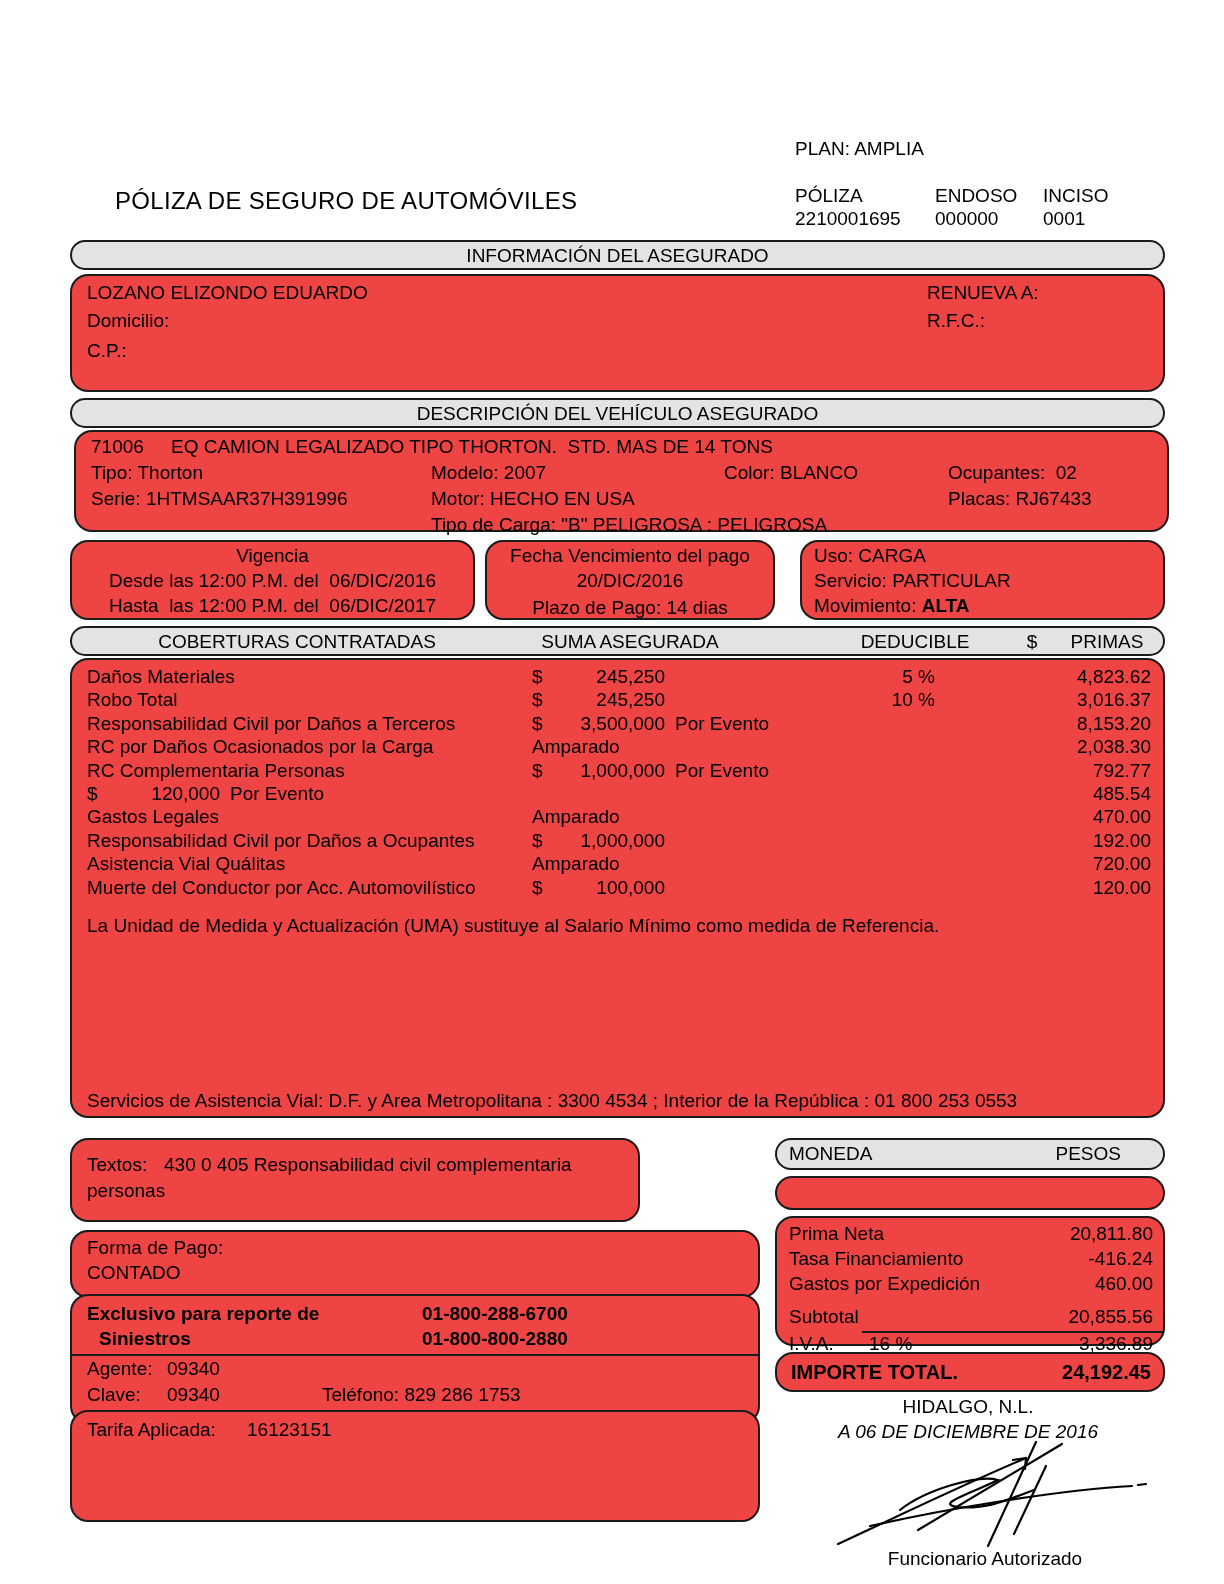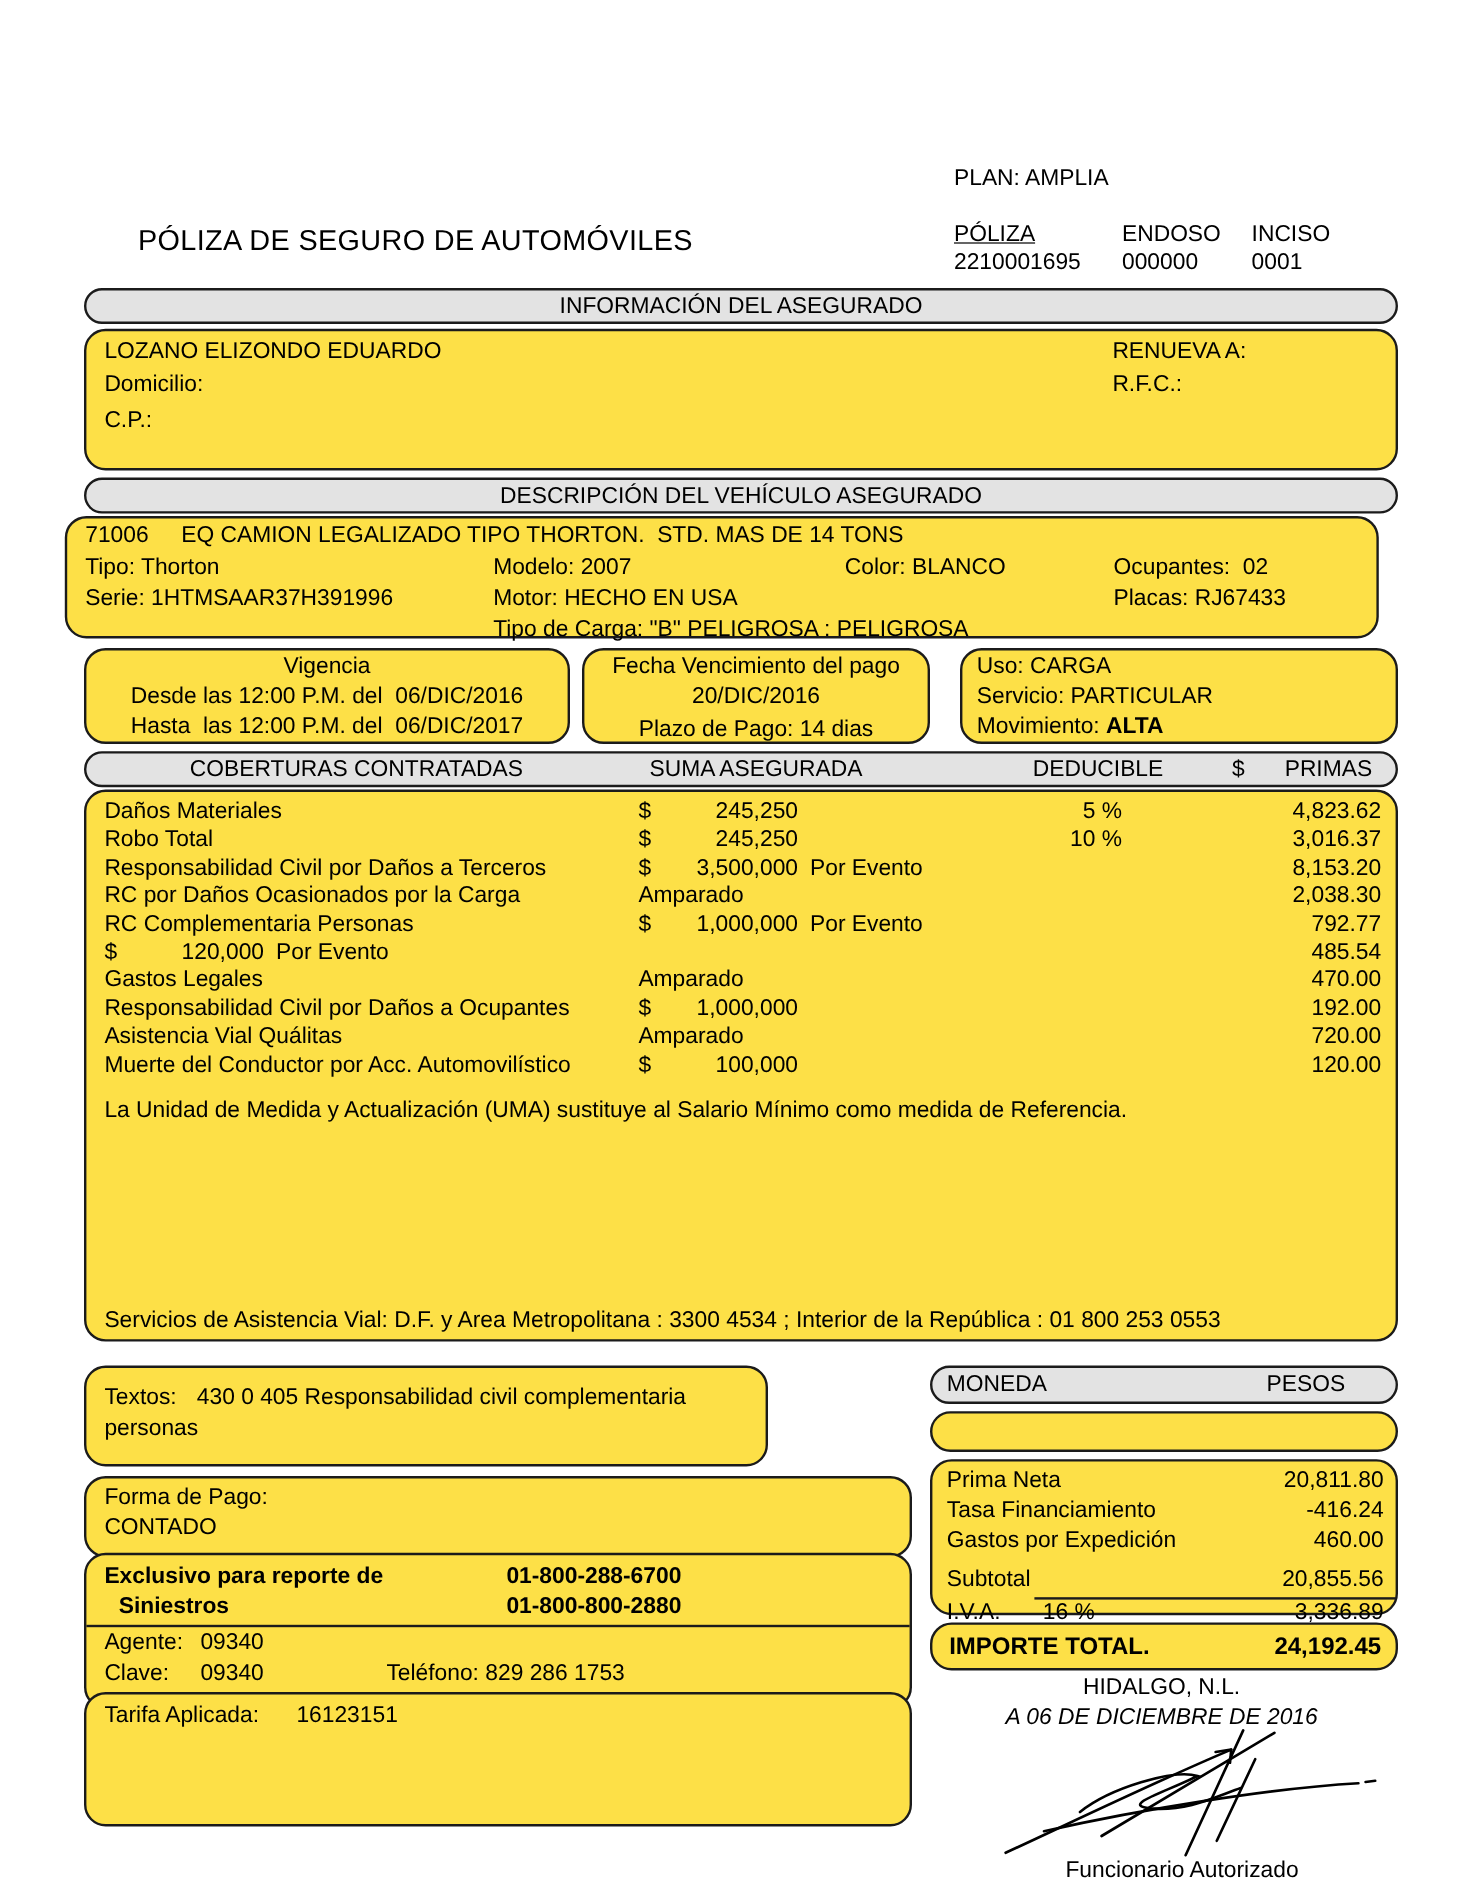--- a/index.html
+++ b/index.html
@@ -1,21 +1,21 @@
 <!DOCTYPE html>
 <html><head>
 <meta charset="utf-8">
 <style>
   html,body{margin:0;padding:0;background:#fff;}
   .page{position:relative;width:1224px;height:1584px;background:#ffffff;
         font-family:"Liberation Sans",sans-serif;color:#000;overflow:hidden;}
   .t{position:absolute;white-space:nowrap;font-size:19px;line-height:22px;color:#000;}
   .b{font-weight:bold;}
   .center{transform:translateX(-50%);}
-  .rbox{position:absolute;border:2px solid #1b1b1b;border-radius:18px;background:#fde047;box-sizing:border-box;}
+  .rbox{position:absolute;border:2px solid #1b1b1b;border-radius:18px;background:#ef4444;box-sizing:border-box;}
   .gbar{position:absolute;border:2px solid #1b1b1b;border-radius:16px;background:#e3e3e3;box-sizing:border-box;}
   .title{font-size:24px;letter-spacing:.3px;}
   .bar-label{font-size:19px;top:3px;}
   
   .cov-rows{position:absolute;left:0;top:6px;right:0;}
   .cov-row{display:flex;align-items:baseline;height:23.4px;font-size:19px;
            padding-left:15px;padding-right:12px;}
   .c-name{flex:0 0 445px;overflow:visible;white-space:nowrap;}
   .c-cur{flex:0 0 34px;white-space:nowrap;}
   .c-amt{flex:0 0 99px;text-align:right;white-space:nowrap;}
@@ -28,42 +28,42 @@
   .sep{position:absolute;border-top:2px solid #1b1b1b;}
   svg.sig path{fill:none;stroke:#000;stroke-width:2.2;stroke-linecap:round;}
 </style>
 </head>
 <body>
 
 <div class="page">
 
   <div class="t" style="left:795px;top:138px;">PLAN: AMPLIA</div>
   <div class="t title" style="left:115px;top:190px;">PÓLIZA DE SEGURO DE AUTOMÓVILES</div>
-  <div class="t" style="left:795px;top:185px;text-decoration:underline;">PÓLIZA</div>
+  <div class="t" style="left:795px;top:185px;">PÓLIZA</div>
   <div class="t" style="left:935px;top:185px;">ENDOSO</div>
   <div class="t" style="left:1043px;top:185px;">INCISO</div>
   <div class="t" style="left:795px;top:208px;">2210001695</div>
   <div class="t" style="left:935px;top:208px;">000000</div>
   <div class="t" style="left:1043px;top:208px;">0001</div>
 
   <div class="gbar" style="left:70px;top:240px;width:1095px;height:30px;">
     <div class="t bar-label center" style="left:50%;">INFORMACIÓN DEL ASEGURADO</div>
   </div>
   <div class="rbox" style="left:70px;top:274px;width:1095px;height:118px;">
     <div class="t" style="left:15px;top:6px;">LOZANO ELIZONDO EDUARDO</div>
     <div class="t" style="left:15px;top:34px;">Domicilio:</div>
     <div class="t" style="left:15px;top:64px;">C.P.:</div>
     <div class="t" style="left:855px;top:6px;">RENUEVA A:</div>
     <div class="t" style="left:855px;top:34px;">R.F.C.:</div>
   </div>
 
   <div class="gbar" style="left:70px;top:398px;width:1095px;height:30px;">
     <div class="t bar-label center" style="left:50%;">DESCRIPCIÓN DEL VEHÍCULO ASEGURADO</div>
   </div>
-  <div class="rbox" style="left:54px;top:430px;width:1095px;height:102px;">
+  <div class="rbox" style="left:74px;top:430px;width:1095px;height:102px;">
     <div class="t" style="left:15px;top:4px;">71006</div>
     <div class="t" style="left:95px;top:4px;">EQ CAMION LEGALIZADO TIPO THORTON.&nbsp; STD. MAS DE 14 TONS</div>
     <div class="t" style="left:15px;top:30px;">Tipo: Thorton</div>
     <div class="t" style="left:355px;top:30px;">Modelo: 2007</div>
     <div class="t" style="left:648px;top:30px;">Color: BLANCO</div>
     <div class="t" style="left:872px;top:30px;">Ocupantes:&nbsp; 02</div>
     <div class="t" style="left:15px;top:56px;">Serie: 1HTMSAAR37H391996</div>
     <div class="t" style="left:355px;top:56px;">Motor: HECHO EN USA</div>
     <div class="t" style="left:872px;top:56px;">Placas: RJ67433</div>
     <div class="t" style="left:355px;top:82px;">Tipo de Carga: "B" PELIGROSA : PELIGROSA</div>

